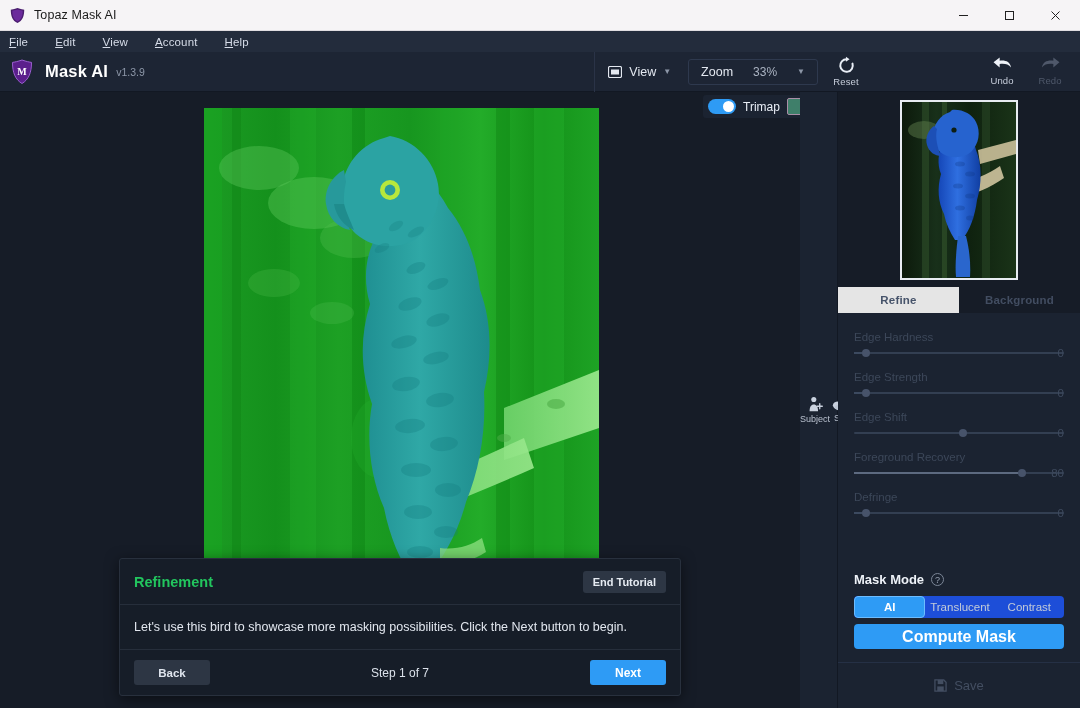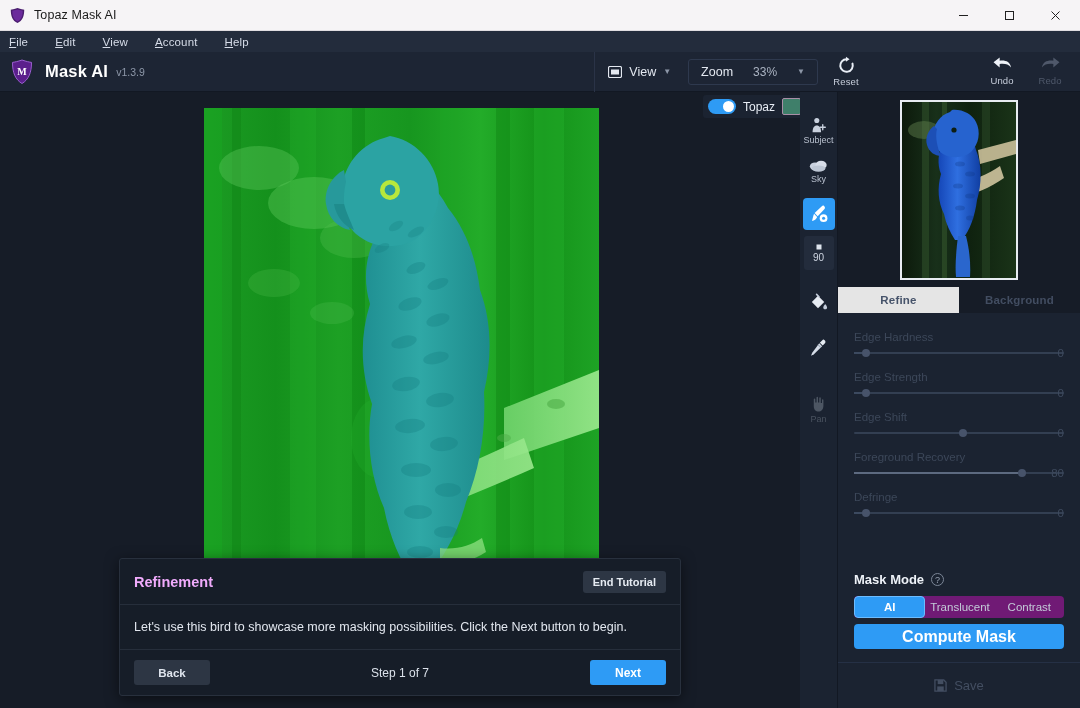--- a/index.html
+++ b/index.html
@@ -76,21 +76,21 @@
     background: #161c27; overflow: hidden;
   }
   .photo {
     position: absolute; left: 204px; top: 16px; width: 395px; height: 552px;
     background: #18a024; overflow: hidden;
   }
 
   
   .toolrail {
     position: absolute; left: 800px; top: 92px; width: 38px; height: 616px;
-    background: #1b2331; display: flex; flex-direction: column; align-items: center;
+    background: #1b2331; display: flex; flex-direction: row; align-items: center;
     padding-top: 20px; gap: 2px; border-right: 1px solid #121823;
   }
   .tool {
     width: 36px; min-height: 38px; display: flex; flex-direction: column;
     align-items: center; justify-content: center; gap: 1px; border-radius: 4px;
   }
   .tool .cap { font-size: 9px; color: #b9c1cf; }
   .tool.active { background: #2e9bf5; }
   .tool.disabled .cap { color: #49525f; }
   .tool.sizebox {
@@ -155,21 +155,21 @@
   }
 
   .maskmode { margin-top: auto; padding: 0 16px; }
   .mm-title-row { display: flex; align-items: center; gap: 7px; margin-bottom: 9px; }
   .mm-title { font-size: 13px; font-weight: bold; color: #eef2f8; }
   .help-dot {
     width: 13px; height: 13px; border-radius: 50%; border: 1px solid #7b8697;
     font-size: 9px; color: #9aa4b4; display: flex; align-items: center; justify-content: center;
   }
   .segmented {
-    display: flex; height: 22px; background: #701a75; border-radius: 4px; overflow: hidden;
+    display: flex; height: 22px; background: #1d4ed8; border-radius: 4px; overflow: hidden;
   }
   .seg {
     flex: 1; display: flex; align-items: center; justify-content: center;
     font-size: 11.5px; color: #c3cbd8;
   }
   .seg.active {
     background: #2e9bf5; color: #ffffff; font-weight: bold;
     border-radius: 4px; border: 1px solid #6cbcff;
   }
   .compute {
@@ -186,21 +186,21 @@
   
   .dialog {
     position: absolute; left: 119px; top: 558px; width: 562px; height: 138px;
     background: #161d28; border: 1px solid #28303d; border-radius: 3px;
     box-shadow: 0 3px 14px rgba(0,0,0,.5);
   }
   .dlg-head {
     height: 46px; display: flex; align-items: center; padding: 0 14px;
     border-bottom: 1px solid #262e3b;
   }
-  .dlg-title { font-size: 14.5px; font-weight: bold; color: #f0abfc; }
+  .dlg-title { font-size: 14.5px; font-weight: bold; color: #22c55e; }
   .end-tut {
     margin-left: auto; background: #2d3644; border-radius: 3px; padding: 5px 10px;
     font-size: 11px; font-weight: bold; color: #e6ebf2;
   }
   .dlg-body {
     height: 45px; display: flex; align-items: center; padding: 0 14px;
     border-bottom: 1px solid #262e3b;
   }
   .dlg-text { font-size: 12.5px; color: #e2e7ef; }
   .dlg-foot { height: 45px; display: flex; align-items: center; padding: 0 14px; }
@@ -399,21 +399,21 @@
 
         <rect x="0" y="546" width="395" height="6" fill="#0a1508" opacity=".85"></rect>
       </svg>
     </div>
   </div>
 
   <div class="trimap">
     <div class="switch">
       <div class="knob"></div>
     </div>
-    <div class="trimap-label">Topaz</div>
+    <div class="trimap-label">Trimap</div>
     <div class="swatch"></div>
   </div>
 
   <div class="toolrail">
     <div class="tool">
       <svg width="17" height="17" viewBox="0 0 20 20">
         <circle cx="8" cy="4.2" r="3" fill="#c9d1de"></circle>
         <path d="M3 18 C3 12.5 5 10 8 10 C11 10 13 12.5 13 18 Z" fill="#c9d1de"></path>
         <path d="M15 9 L15 15 M12 12 L18 12" stroke="#c9d1de" stroke-width="1.6" stroke-linecap="round"></path>
       </svg>

